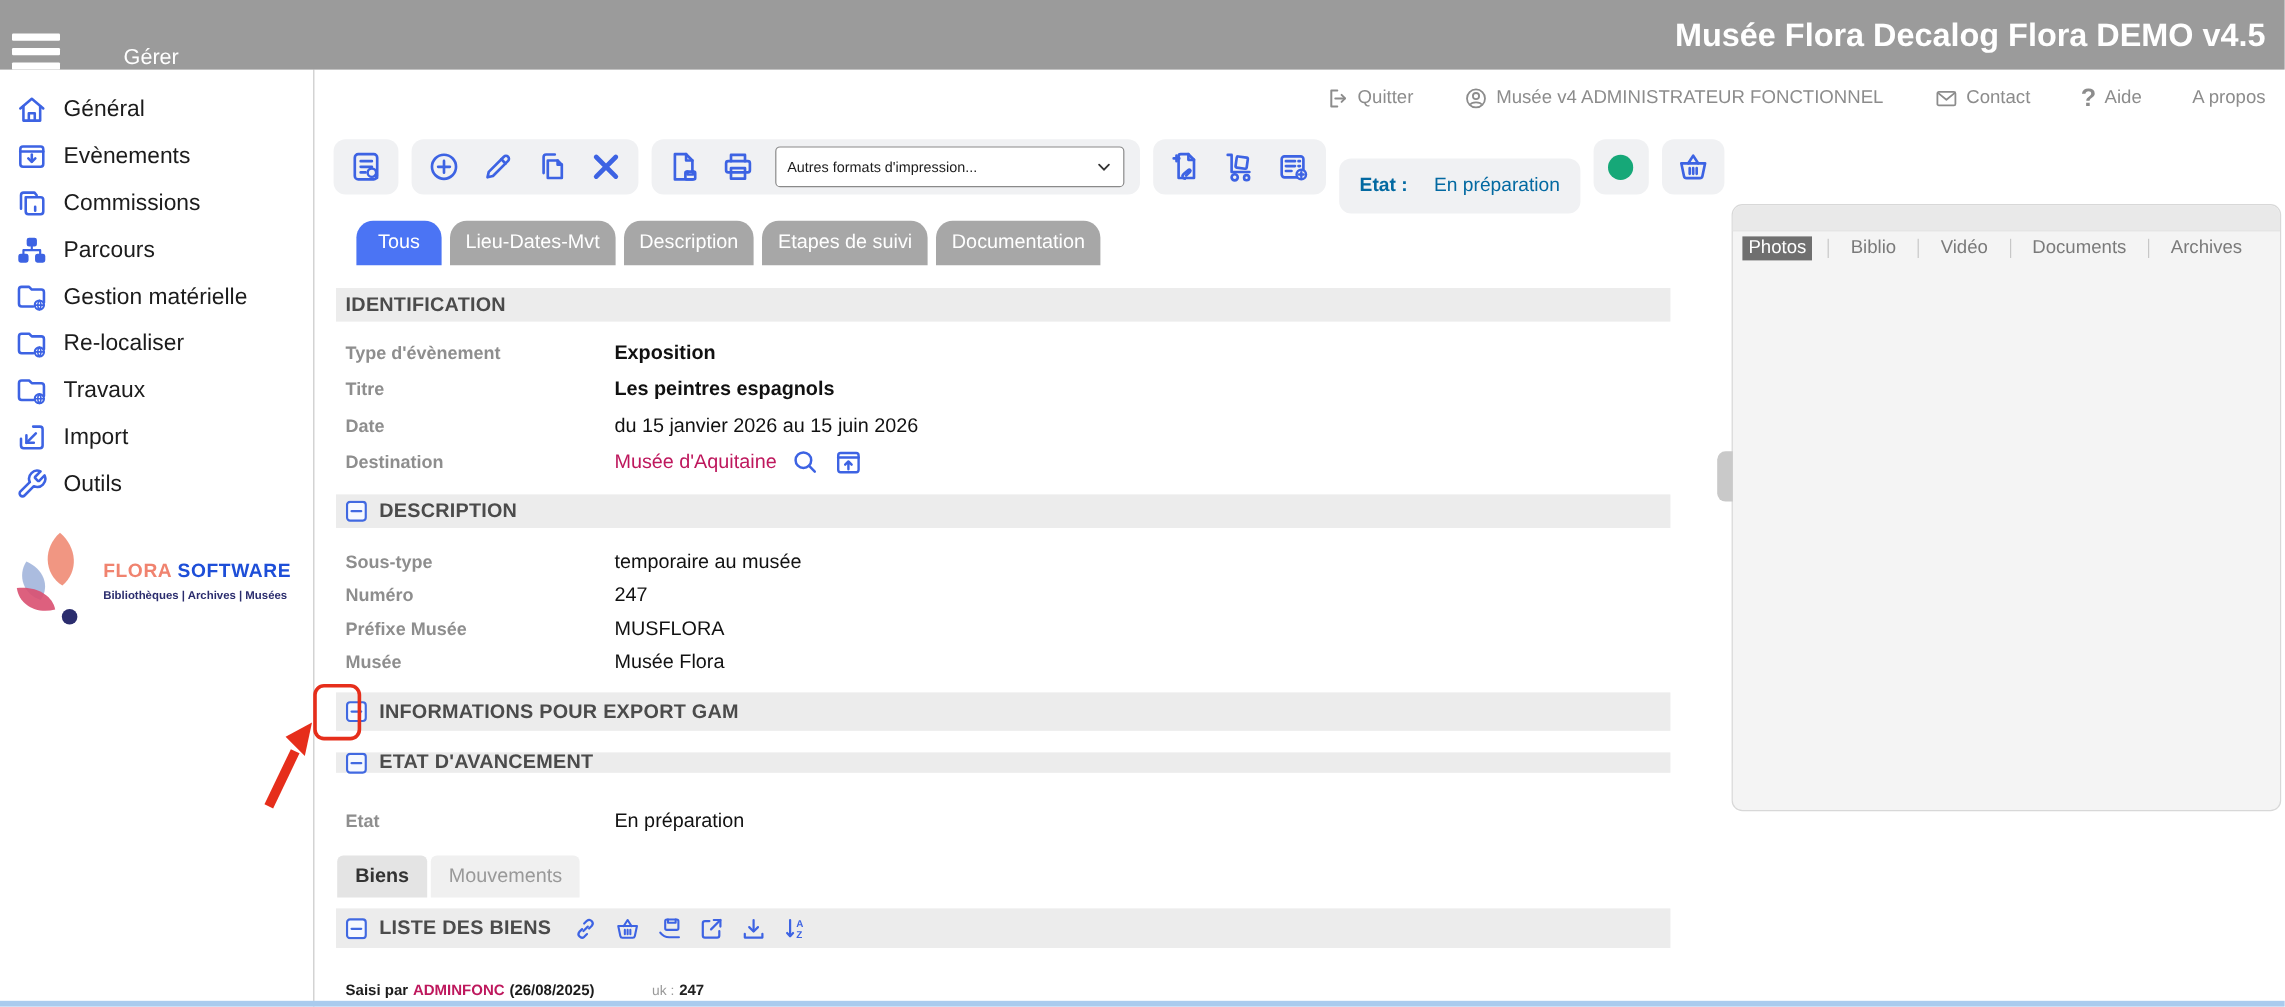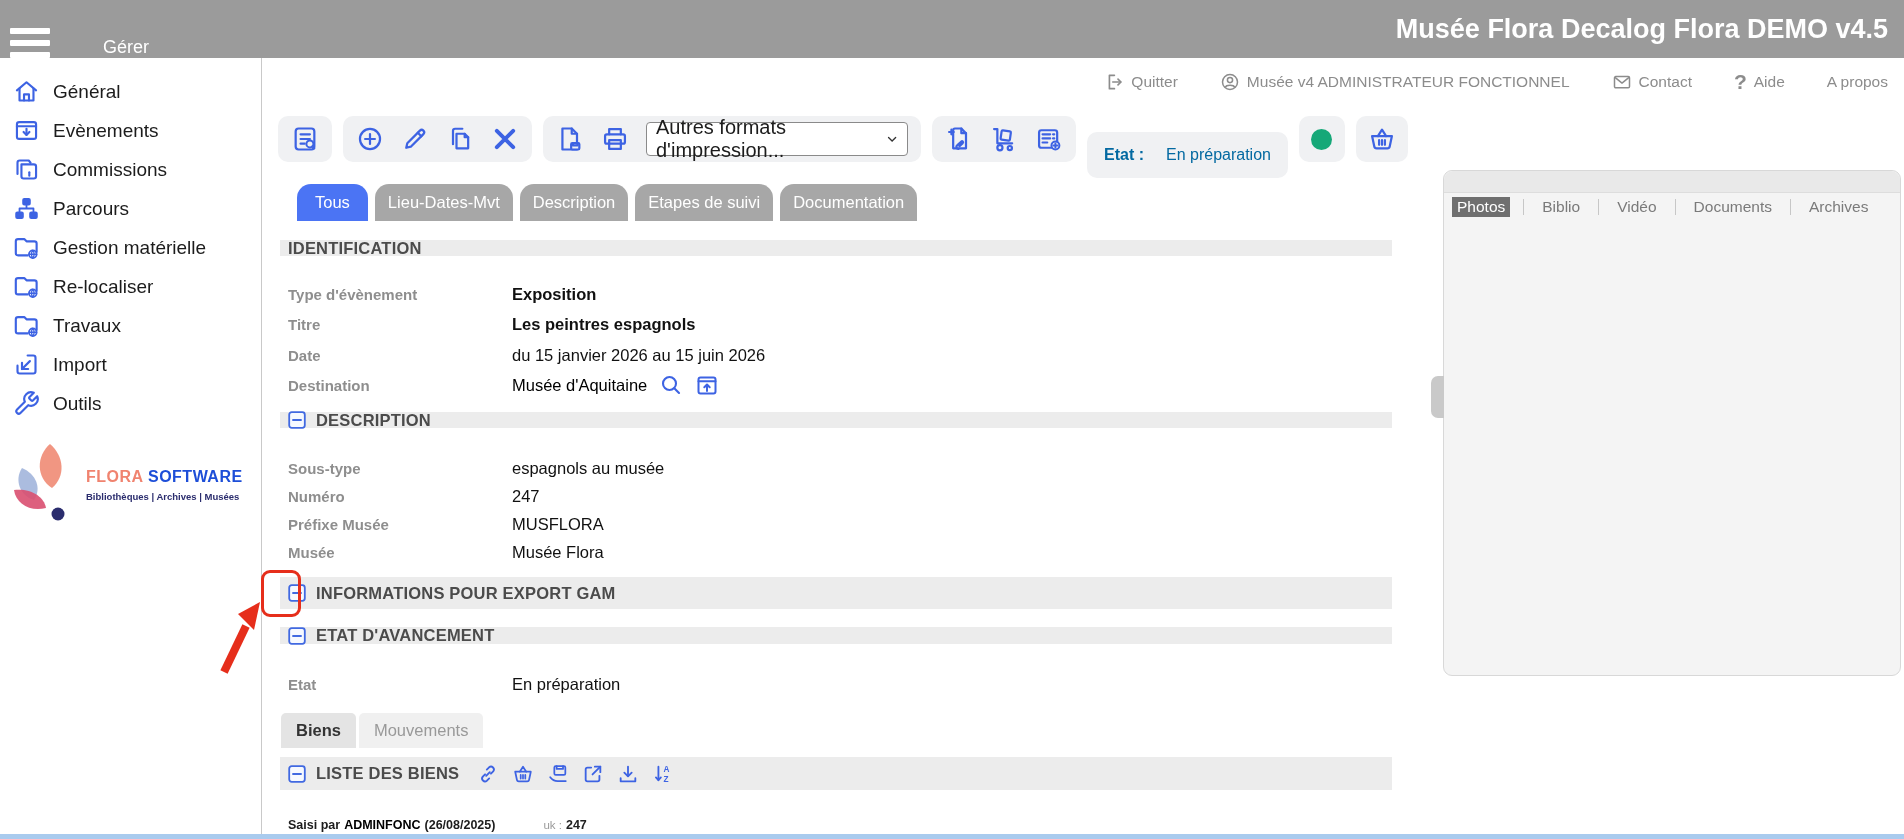--- a/index.html
+++ b/index.html
@@ -37,47 +37,47 @@
              align-items:center; gap:42px; color:#8C8C8C; font-size:15.5px; }
   .ub-item { display:flex; align-items:center; gap:7px; cursor:pointer; white-space:nowrap; }
   .ub-item svg { width:20px; height:20px; color:#8C8C8C; }
   .qmark { font-size:21px; font-weight:bold; color:#8C8C8C; }
 
   
   .toolbar { position:absolute; left:278px; top:100px; display:flex; gap:11px; align-items:center; }
   .chip { background:#F0F1F3; border-radius:10px; height:46px; display:flex;
           align-items:center; padding:0 13px; gap:17px; }
   .tbtn { width:28px; height:28px; color:#3D63E3; cursor:pointer; display:block; }
-  .select { width:262px; height:34px; background:#fff; border:1px solid #8A8A8A;
+  .select { width:291px; height:34px; background:#fff; border:1px solid #8A8A8A;
             border-radius:4px; display:flex; align-items:center; padding:0 9px;
-            font-size:20px; color:#1C1C1C; cursor:pointer; justify-content:space-between; }
+            font-size:12px; color:#1C1C1C; cursor:pointer; justify-content:space-between; }
   .select svg { width:14px; height:14px; color:#333; }
   .etat-chip { font-size:16px; color:#0369a1; padding:0 17px;margin-top:32px; }
   .etat-chip b { margin-right:5px; }
   .dot-chip { width:46px; justify-content:center; padding:0; }
   .gdot { width:21px; height:21px; border-radius:50%; background:#16A878; }
   .basket-chip { width:52px; justify-content:center; padding:0; }
 
   
   .tabs { position:absolute; left:297px; top:184px; display:flex; gap:7px; }
   .tab { height:37px; border-radius:14px 14px 0 0; background:#A7A7A7; color:#fff;
          font-size:16.5px; display:flex; align-items:center; padding:0 13px; cursor:pointer; }
   .tab.active { background:#4B74F4; padding:0 18px; }
 
   
-  .sec-bar { position:absolute; left:280px; width:1112px; height:16px; background:#ECECEC;
+  .sec-bar { position:absolute; left:280px; width:1112px; height:28px; background:#ECECEC;
              display:flex; align-items:center; padding-left:8px; gap:10px; }
   .sec-title { font-size:16.5px; font-weight:bold; color:#4B4B4B; letter-spacing:.2px; }
   .minus-sq { width:18px; height:18px; flex:0 0 18px; cursor:pointer; }
   .frow { position:absolute; height:26px; display:flex; align-items:center; }
   .flabel { position:absolute; left:288px; font-size:15px; font-weight:bold; color:#8E8E8E; white-space:nowrap; }
   .fvalue { position:absolute; left:512px; font-size:16.5px; color:#111; white-space:nowrap; }
   .fvalue.bold { font-weight:bold; }
   .fvalue.linkrow { display:flex; align-items:center; gap:12px; }
-  .link { color:#000000; cursor:pointer; }
+  .link { color:#be185d; cursor:pointer; }
   .rowicon { width:24px; height:24px; color:#3D63E3; cursor:pointer; }
 
   
   .subtabs { position:absolute; left:281px; top:713px; display:flex; gap:3px; }
   .subtab { height:35px; display:flex; align-items:center; padding:0 15px;
             font-size:16.5px; border-radius:5px 5px 0 0; cursor:pointer;
             background:#F0F0F0; color:#999; }
   .subtab.active { background:#E4E4E4; color:#333; font-weight:bold; }
 
   
@@ -370,21 +370,21 @@
 
 <div class="sec-bar" style="top:412px">
   <svg class="minus-sq" viewBox="0 0 18 18">
       <rect x="1.2" y="1.2" width="15.6" height="15.6" rx="2.5" fill="#F6F9FF" stroke="#4169E1" stroke-width="1.8"></rect>
       <path d="M5 9h8" stroke="#4169E1" stroke-width="1.9" stroke-linecap="round"></path>
     </svg>
   <span class="sec-title">DESCRIPTION</span>
 </div>
 <div class="frow" style="top:455px">
   <span class="flabel">Sous-type</span>
-  <span class="fvalue">espagnols au musée</span>
+  <span class="fvalue">temporaire au musée</span>
 </div>
 <div class="frow" style="top:483px">
   <span class="flabel">Numéro</span>
   <span class="fvalue">247</span>
 </div>
 <div class="frow" style="top:511px">
   <span class="flabel">Préfixe Musée</span>
   <span class="fvalue">MUSFLORA</span>
 </div>
 <div class="frow" style="top:539px">

